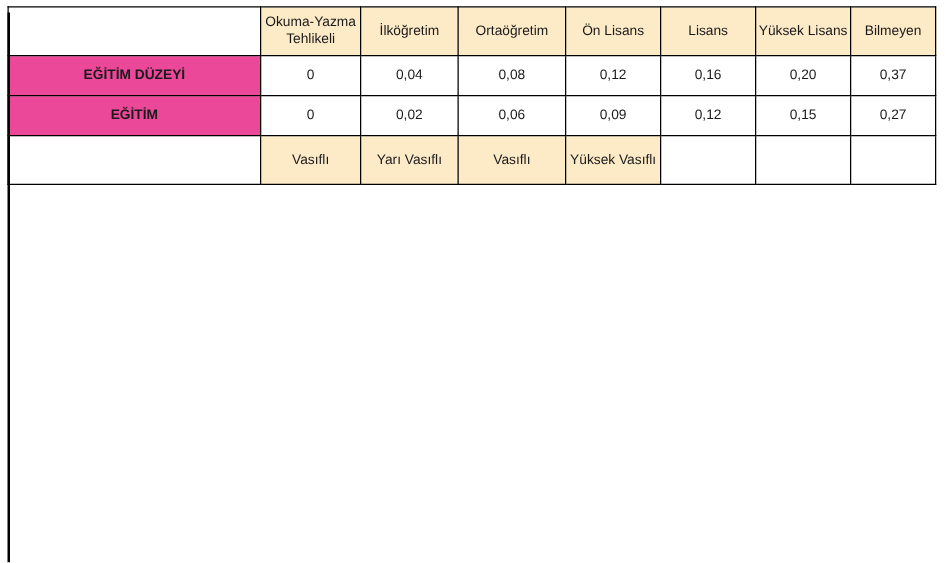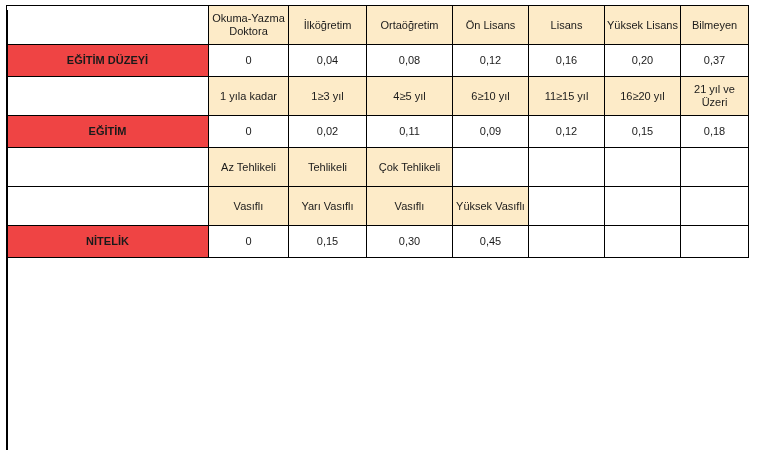--- a/index.html
+++ b/index.html
@@ -41,21 +41,21 @@
   col.c1 { width: 80px; }
   col.c2 { width: 78px; }
   col.c3 { width: 86px; }
   col.c4 { width: 76px; }
   col.c5 { width: 76px; }
   col.c6 { width: 76px; }
   col.c7 { width: 68px; }
 
   
   td.labelcell {
-    background: #ef4444;
+    background: #ec4899;
     text-align: left;
     padding-left: 6px;
     font-size: 11px;
     font-weight: bold;
     color: #111111;
     border-left: 3px solid #000;
   }
   td.labelcell.blank {
     background: #ffffff;
   }
@@ -105,88 +105,58 @@
         <col class="c3">
       <col class="c4">
         <col class="c5">
         <col class="c6">
         <col class="c7">
     </colgroup>
     <tbody>
 
       <tr class="headrow">
         <td class="labelcell blank"></td>
-        <td class="tan">Okuma-Yazma Doktora</td>
+        <td class="tan">Okuma-Yazma Tehlikeli</td>
         <td class="tan">İlköğretim</td>
         <td class="tan">Ortaöğretim</td>
         <td class="tan">Ön Lisans</td>
         <td class="tan">Lisans</td>
         <td class="tan">Yüksek Lisans</td>
         <td class="tan">Bilmeyen</td>
       </tr>
       <tr class="valrow">
         <td class="labelcell">EĞİTİM DÜZEYİ</td>
         <td class="plain">0</td>
         <td class="plain">0,04</td>
         <td class="plain">0,08</td>
         <td class="plain">0,12</td>
         <td class="plain">0,16</td>
         <td class="plain">0,20</td>
         <td class="plain">0,37</td>
       </tr>
 
-      <tr class="headrow">
-        <td class="labelcell blank"></td>
-        <td class="tan">1 yıla kadar</td>
-        <td class="tan">1≥3 yıl</td>
-        <td class="tan">4≥5 yıl</td>
-        <td class="tan">6≥10 yıl</td>
-        <td class="tan">11≥15 yıl</td>
-        <td class="tan">16≥20 yıl</td>
-        <td class="tan">21 yıl ve Üzeri</td>
-      </tr>
       <tr class="valrow">
         <td class="labelcell">EĞİTİM</td>
         <td class="plain">0</td>
         <td class="plain">0,02</td>
-        <td class="plain">0,11</td>
+        <td class="plain">0,06</td>
         <td class="plain">0,09</td>
         <td class="plain">0,12</td>
         <td class="plain">0,15</td>
-        <td class="plain">0,18</td>
+        <td class="plain">0,27</td>
       </tr>
 
-      <tr class="headrow">
-        <td class="labelcell blank"></td>
-        <td class="tan">Az Tehlikeli</td>
-        <td class="tan">Tehlikeli</td>
-        <td class="tan">Çok Tehlikeli</td>
-        <td class="filler"></td>
-        <td class="filler"></td>
-        <td class="filler"></td>
-        <td class="filler fillerlast"></td>
-      </tr>
 
       <tr class="headrow">
         <td class="labelcell blank"></td>
         <td class="tan">Vasıflı</td>
         <td class="tan">Yarı Vasıflı</td>
         <td class="tan">Vasıflı</td>
         <td class="tan">Yüksek Vasıflı</td>
         <td class="filler"></td>
         <td class="filler"></td>
         <td class="filler fillerlast"></td>
       </tr>
-      <tr class="valrow">
-        <td class="labelcell">NİTELİK</td>
-        <td class="plain">0</td>
-        <td class="plain">0,15</td>
-        <td class="plain">0,30</td>
-        <td class="plain">0,45</td>
-        <td class="filler"></td>
-        <td class="filler"></td>
-        <td class="filler fillerlast"></td>
-      </tr>
 
 
     </tbody>
   </table>
 </div>
 
 </body></html>

